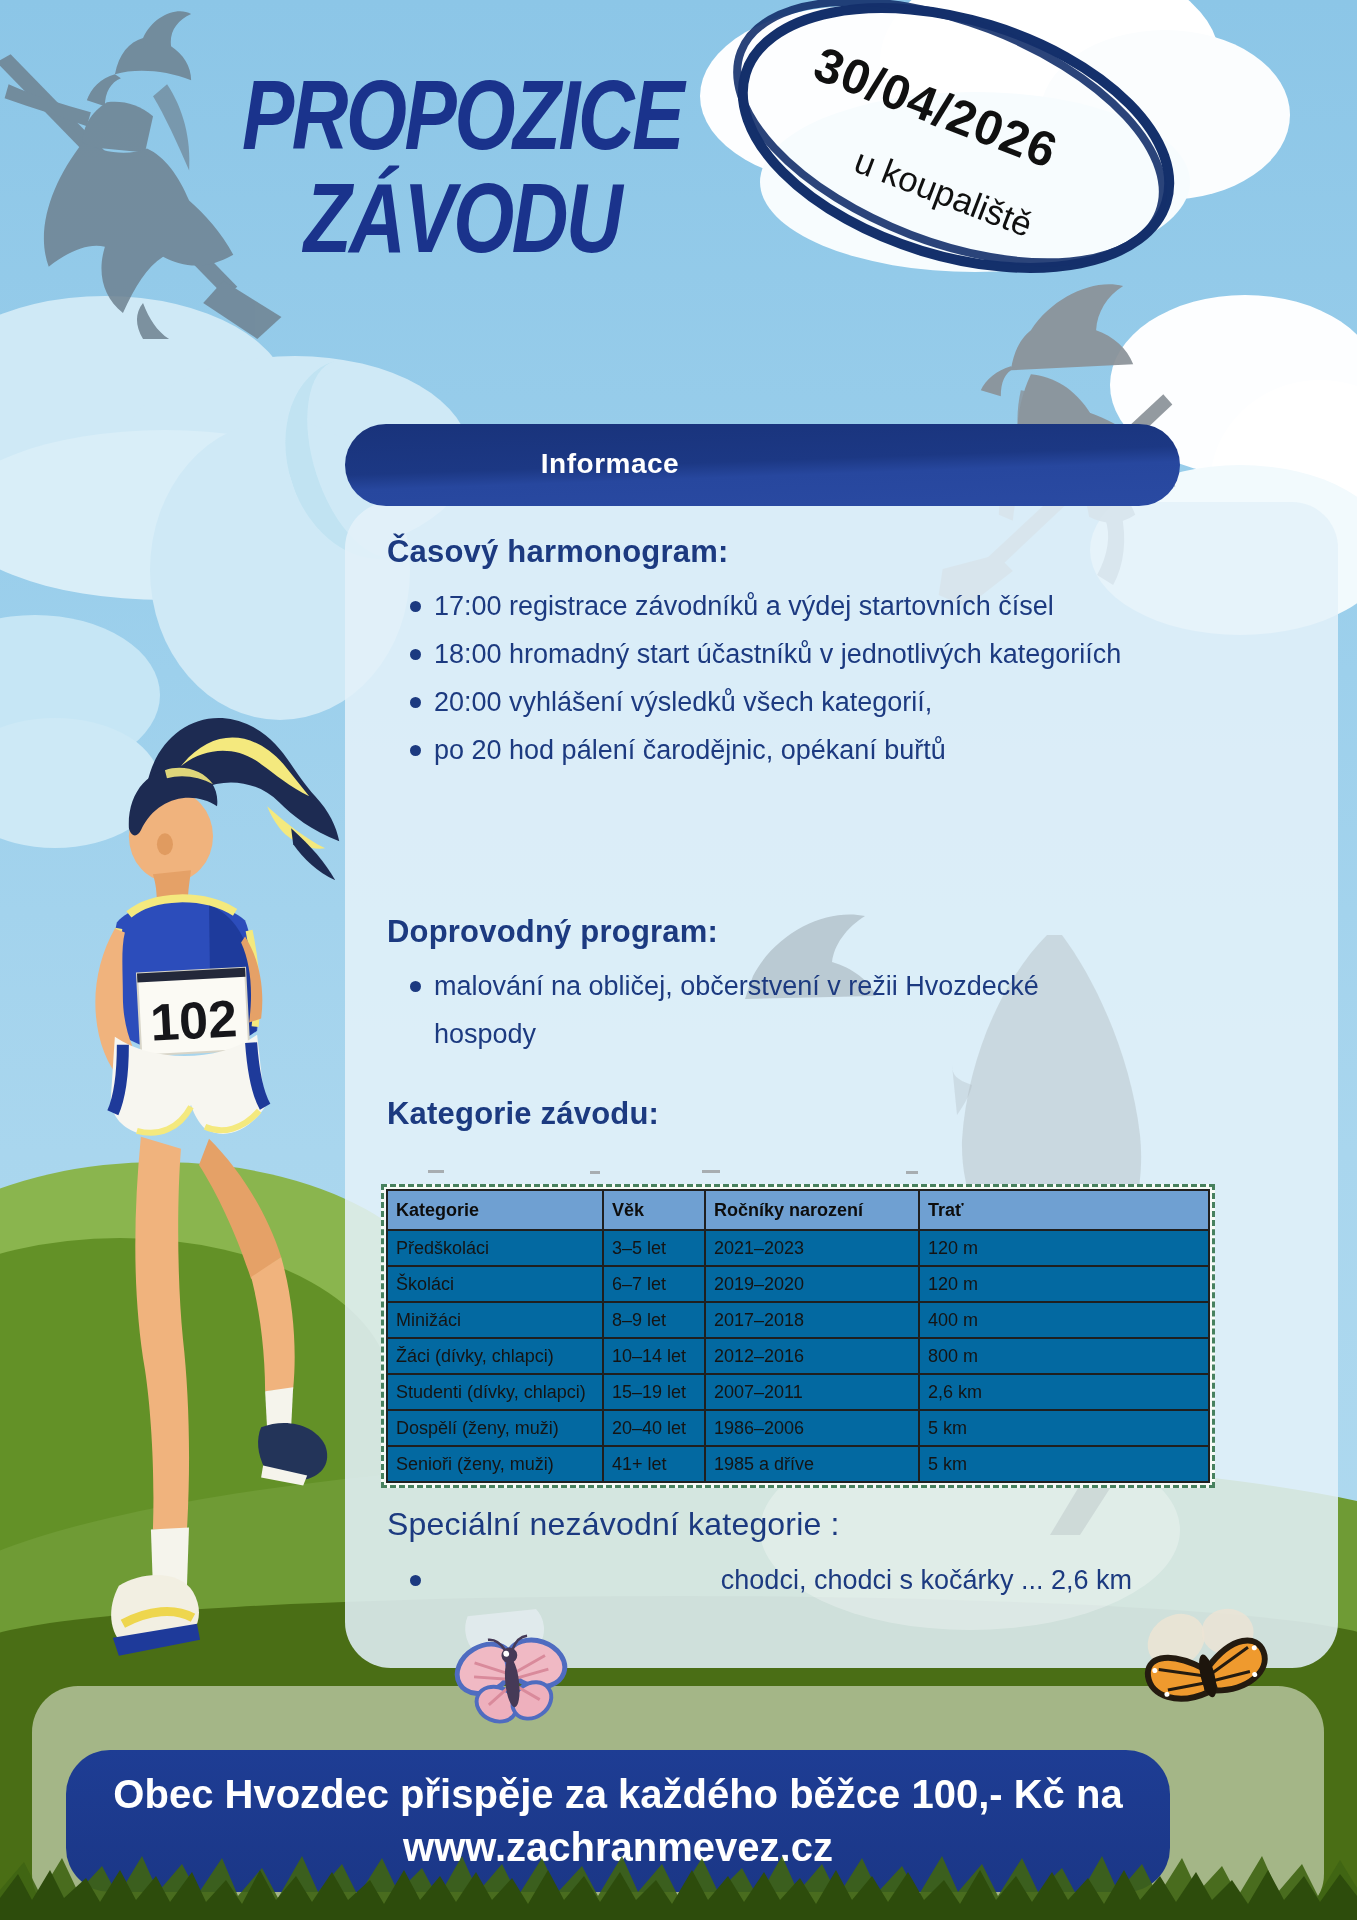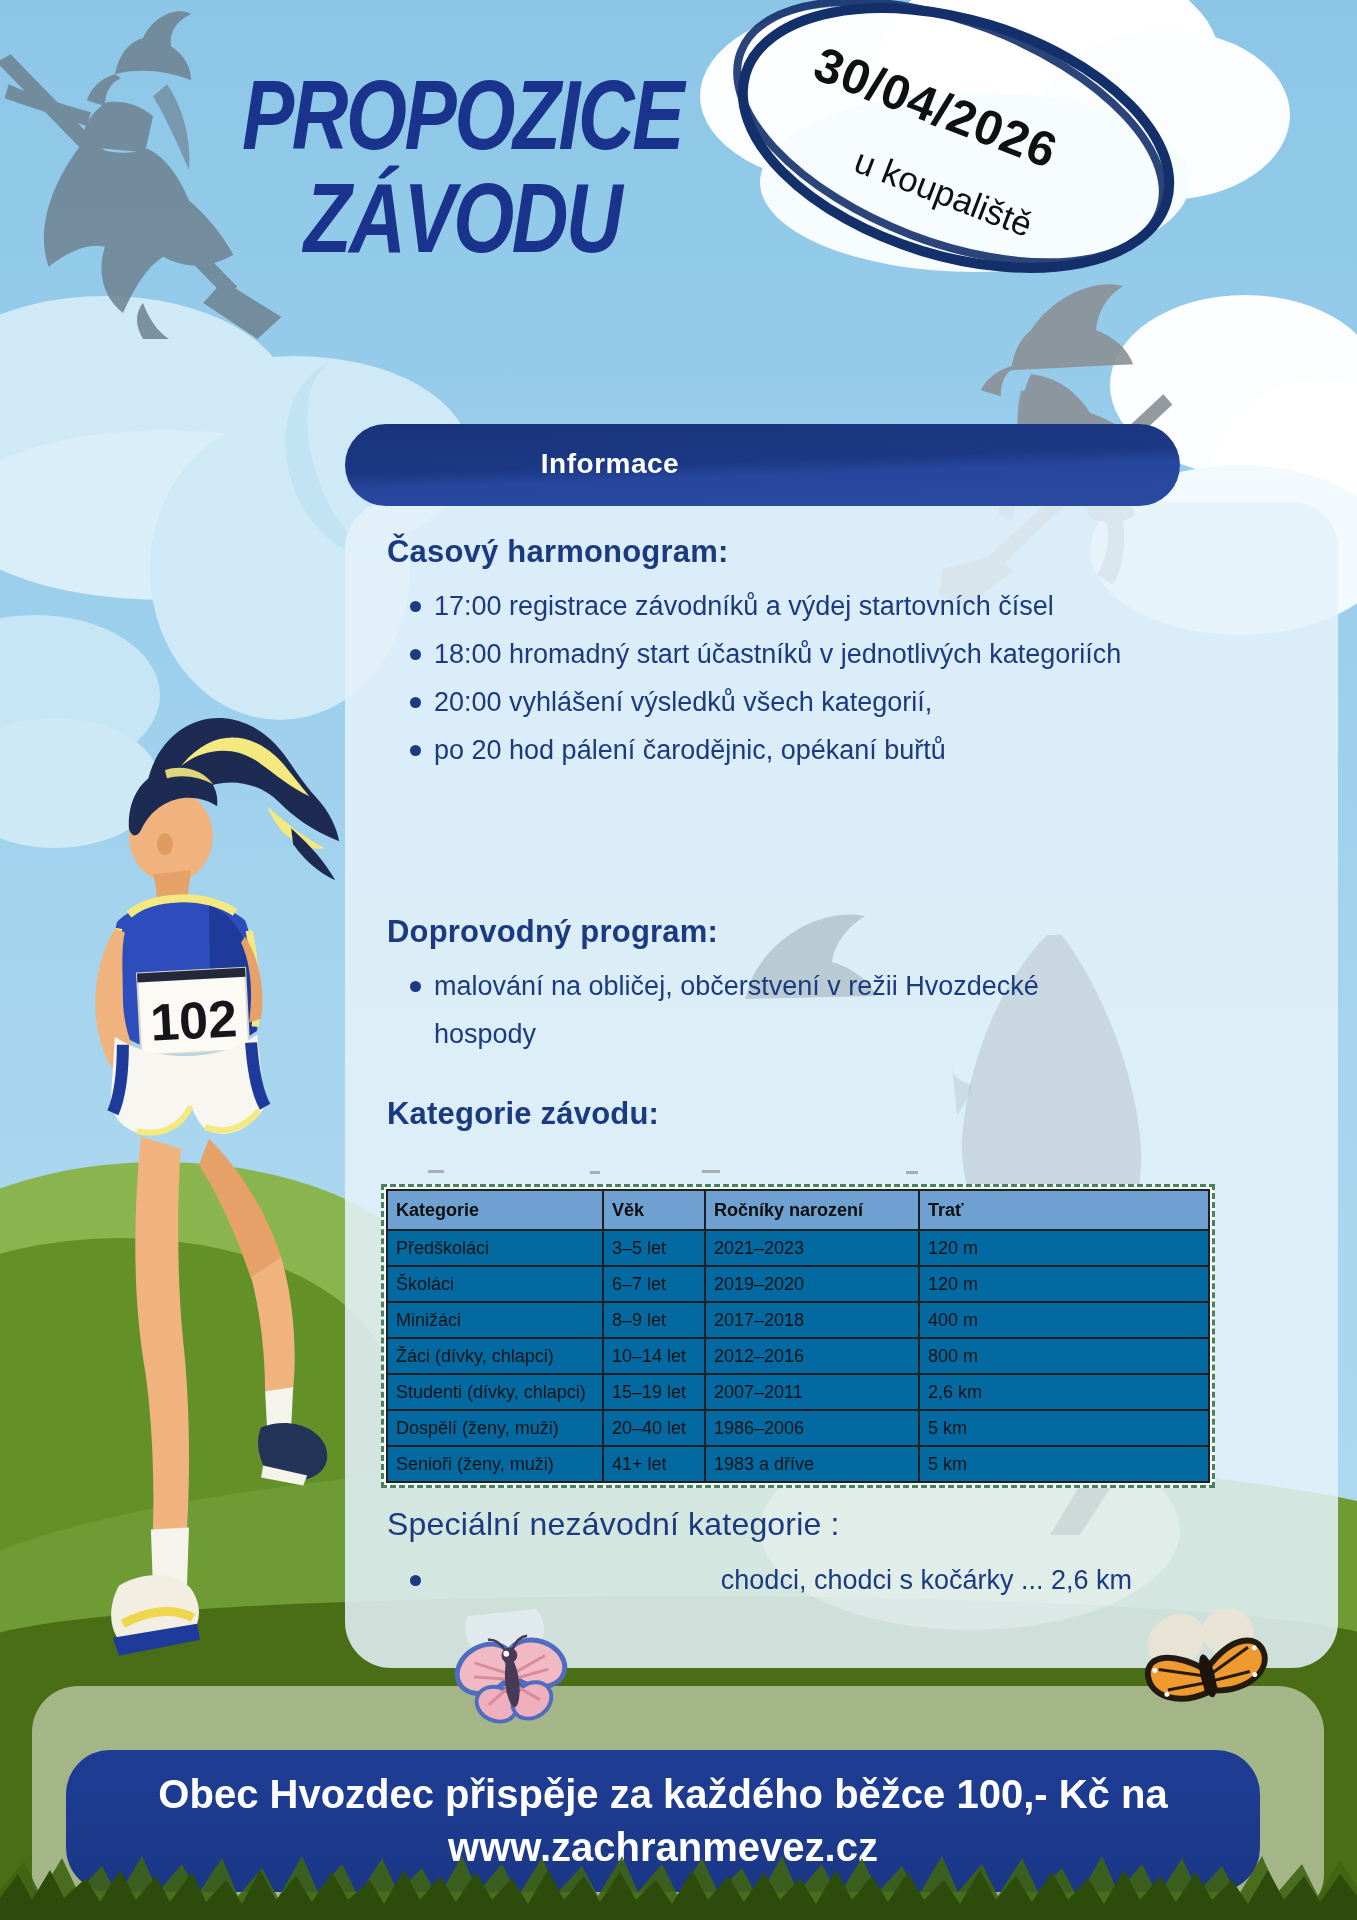--- a/index.html
+++ b/index.html
@@ -87,21 +87,21 @@
   table.cat th:nth-child(3){width:196px;}
   table.cat th:nth-child(4){width:272px;}
   .ghost-dash{position:absolute;height:3px;background:#8a8a8a;opacity:.65;z-index:9;}
   .gd1{left:428px;top:1170px;width:16px;}
   .gd2{left:590px;top:1171px;width:10px;}
   .gd3{left:702px;top:1170px;width:18px;}
   .gd4{left:906px;top:1171px;width:12px;}
   
   .sage{left:32px;top:1686px;width:1292px;height:234px;border-radius:46px;z-index:11;position:absolute;
      background:rgba(186,200,164,.8);}
-  .banner{left:66px;top:1750px;width:1194px;height:142px;border-radius:44px;z-index:12;position:absolute;
+  .banner{left:66px;top:1750px;width:1104px;height:142px;border-radius:44px;z-index:12;position:absolute;
      background:linear-gradient(180deg,#1e3d94 0%,#1b3787 100%);
      display:flex;flex-direction:column;align-items:center;justify-content:center;}
   .banner div{color:#fff;font-size:40px;font-weight:bold;line-height:53px;white-space:nowrap;}
   
   .witch-left{left:-6px;top:4px;width:292px;height:336px;z-index:2;position:absolute;}
   .witch-right{left:938px;top:272px;width:252px;height:336px;z-index:2;position:absolute;}
   .runner{left:52px;top:678px;width:292px;height:1112px;z-index:5;position:absolute;}
   .bfly-pink{left:452px;top:1612px;width:118px;height:118px;z-index:13;position:absolute;transform:rotate(-6deg);}
   .bfly-orange{left:1140px;top:1600px;width:132px;height:130px;z-index:13;position:absolute;transform:rotate(-14deg);}
   .grass{left:0;bottom:0;width:1357px;height:78px;z-index:14;position:absolute;}
@@ -293,21 +293,21 @@
           </tr>
           <tr>
             <td>Dospělí (ženy, muži)</td>
             <td>20–40 let</td>
             <td>1986–2006</td>
             <td>5 km</td>
           </tr>
           <tr>
             <td>Senioři (ženy, muži)</td>
             <td>41+ let</td>
-            <td>1983 a dříve</td>
+            <td>1985 a dříve</td>
             <td>5 km</td>
           </tr>
         </tbody>
       </table>
   </div>
 
   <div class="h-sec regular" id="h-special">Speciální nezávodní kategorie :</div>
   <ul class="blist" id="list-special">
       <li>chodci, chodci s kočárky ... 2,6 km</li>
     </ul>

